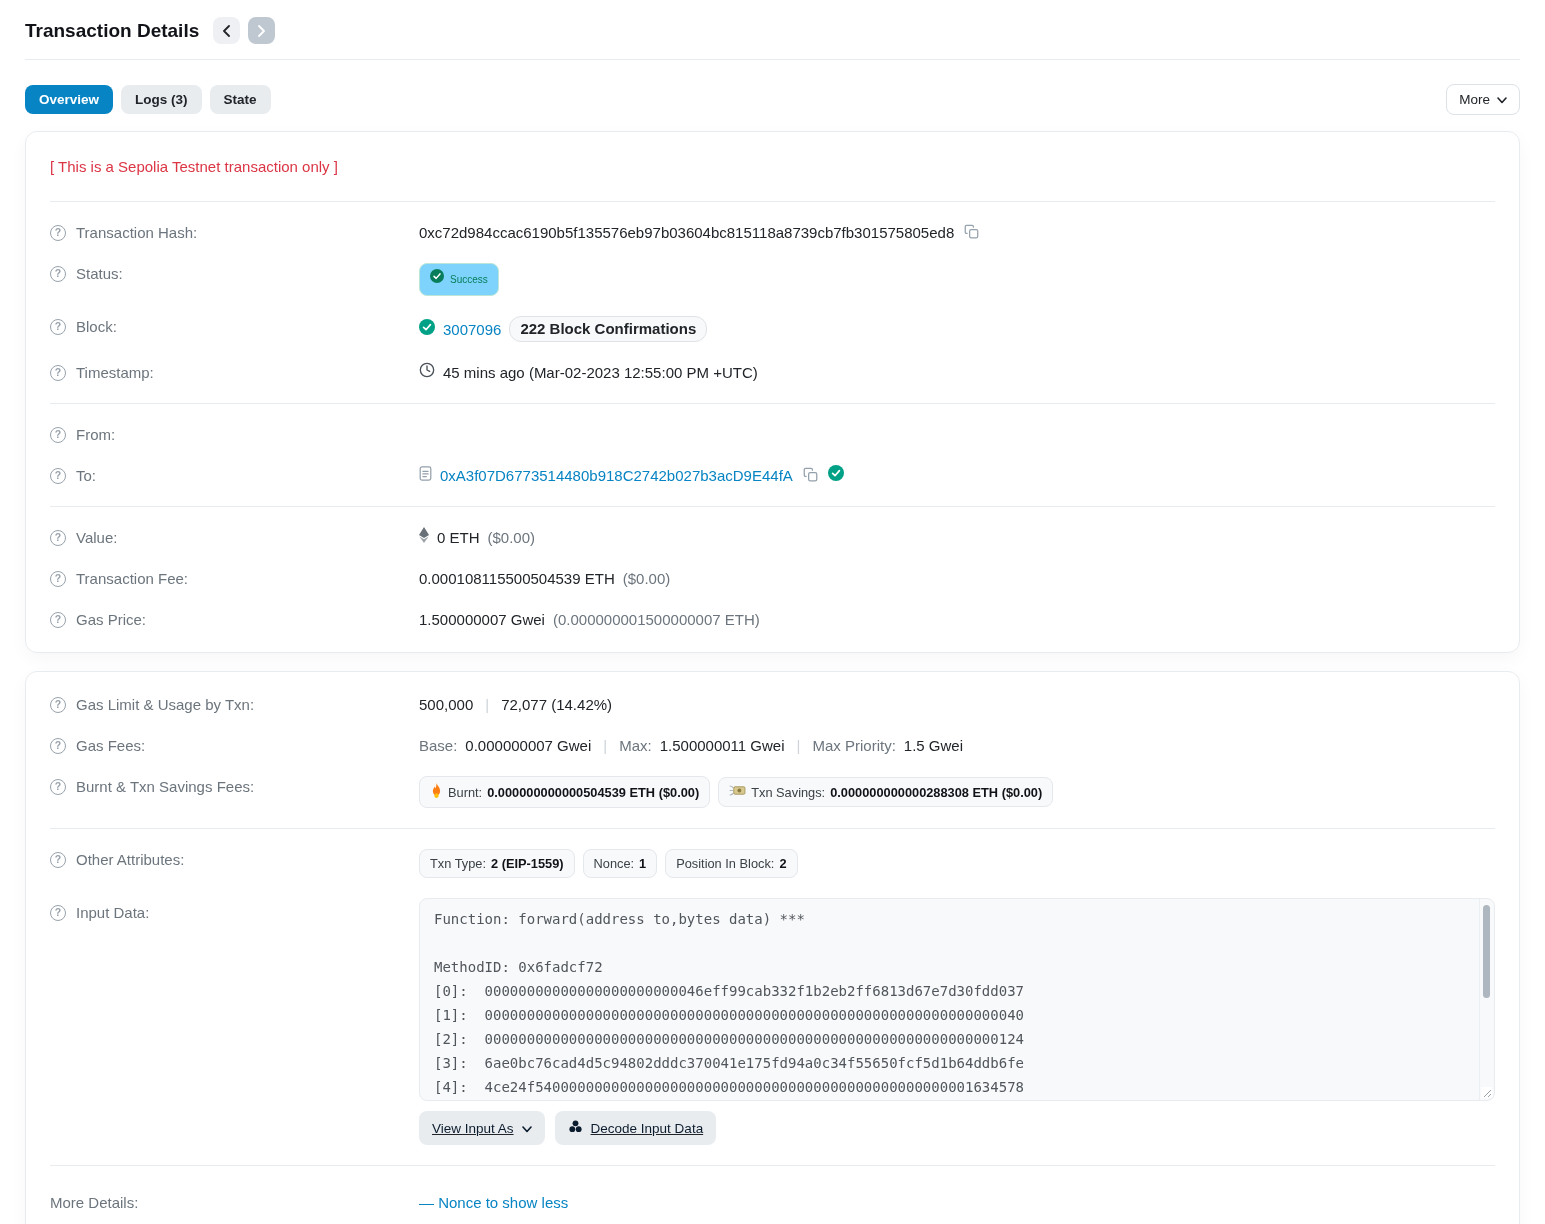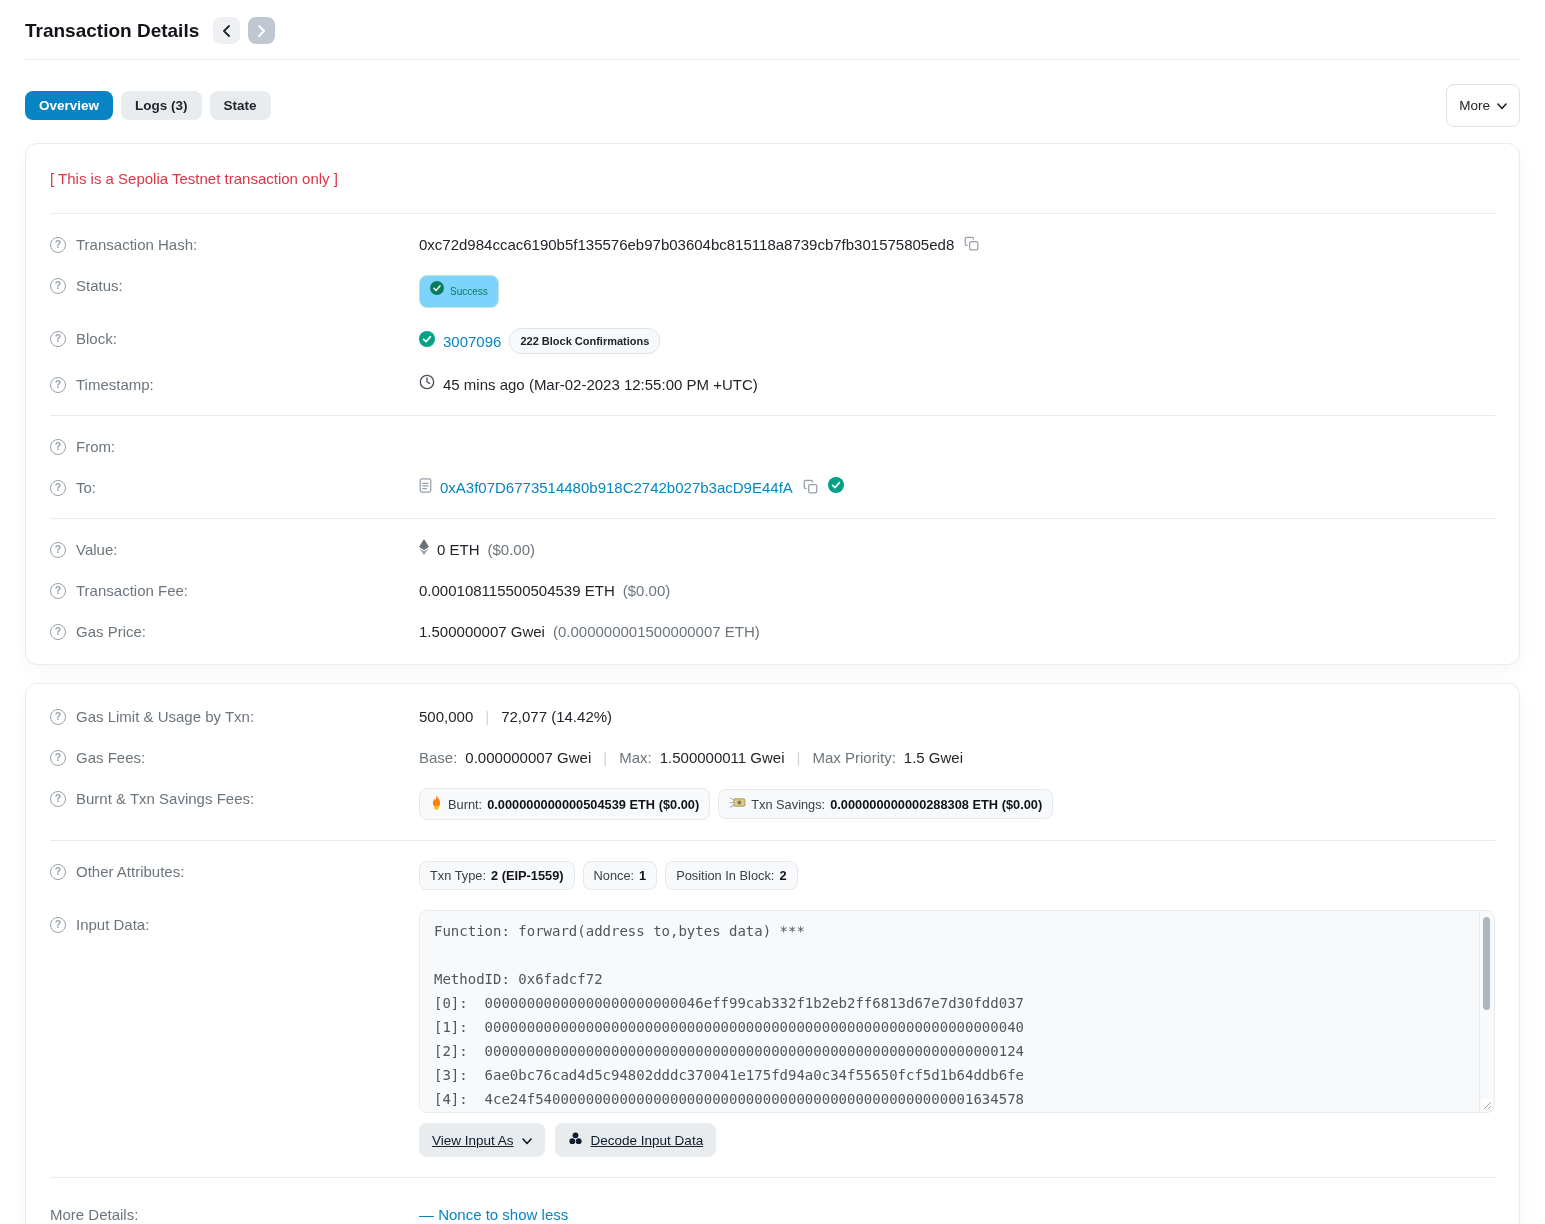--- a/index.html
+++ b/index.html
@@ -20,21 +20,21 @@
   .nav-btn.prev { background:#eef0f3; color:#212529; }
   .nav-btn.next { background:#bfc8d1; color:#ffffff; }
   .nav-btn svg { display:block; }
 
   
   .tabs-row { display:flex; align-items:center; justify-content:space-between; margin:24px 0 16px; }
   .tabs { display:flex; gap:8px; }
   .tab { padding:7px 14px; border-radius:8px; font-size:13.5px; font-weight:600; cursor:pointer; line-height:15px; }
   .tab.active { background:#0784c3; color:#ffffff; }
   .tab.inactive { background:#e9ecef; color:#21252b; }
-  .more-btn { display:flex; align-items:center; gap:7px; padding:13px 12px; border:1px solid #dde2e7; border-radius:8px; background:#fff; font-size:13.5px; font-weight:500; color:#212529; cursor:pointer; }
+  .more-btn { display:flex; align-items:center; gap:7px; padding:7px 12px; border:1px solid #dde2e7; border-radius:8px; background:#fff; font-size:13.5px; font-weight:500; color:#212529; cursor:pointer; }
 
   
   .card { border:1px solid #e9ecef; border-radius:12px; background:#fff; box-shadow:0 6px 18px rgba(0,0,0,.035); padding:12px 24px; margin-bottom:18px; }
 
   .row { display:flex; align-items:flex-start; padding:10px 0; font-size:15px; line-height:21px; }
   .row-label { width:369px; flex:none; color:#6c757d; display:flex; align-items:center; gap:10px; }
   .row-value { flex:1; color:#212529; display:flex; align-items:center; gap:8px; min-width:0; }
   .divider { border:none; border-top:1px solid #e9ecef; margin:10px 0; }
 
   .qicon { width:16px; height:16px; flex:none; border:1.2px solid #98a2ac; border-radius:50%; color:#98a2ac; font-size:10.5px; font-weight:700; display:flex; align-items:center; justify-content:center; line-height:1; }
@@ -42,21 +42,21 @@
   .muted { color:#6c757d; }
   .sep { color:#ced4da; padding:0 4px; }
   a.link, .link { color:#0784c3; text-decoration:none; cursor:pointer; }
 
   .warning { color:#dc3545; font-size:15px; padding:14px 0 16px; }
   .warning b { font-weight:400;text-align:right; }
 
   .icon-btn { background:none; border:none; padding:0 2px; cursor:pointer; display:flex; align-items:center; }
 
   .badge-success { display:inline-flex; align-items:center; gap:6px; background:#7dd3fc; border:1px solid #bee6d8; color:#077d5b; font-size:10px; font-weight:500; border-radius:8px; padding:5px 10px; }
-  .badge-gray { display:inline-flex; align-items:center; gap:5px; background:#f8f9fa; border:1px solid #dfe3e8; color:#212529; font-size:11px; font-weight:600; border-radius:12px; padding:5px 10px; line-height:14px; }
+  .badge-gray { display:inline-flex; align-items:center; gap:5px; background:#f8f9fa; border:1px solid #dfe3e8; color:#212529; font-size:15px; font-weight:600; border-radius:12px; padding:5px 10px; line-height:14px; }
 
   .pill { display:inline-flex; align-items:center; gap:5px; background:#f8f9fa; border:1px solid #e4e8ec; border-radius:8px; padding:6px 10px; font-size:12.8px; line-height:15px; color:#3b4147; }
   .pill b { color:#111318; font-weight:700; }
 
   
   .input-data-wrap { flex:1; position:relative; background:#f8f9fa; border:1px solid #e9ecef; border-radius:8px; height:203px; overflow:hidden; }
   .input-data-pre { margin:0; padding:8px 26px 8px 14px; font-family:"DejaVu Sans Mono", monospace; font-size:14px; line-height:24px; color:#51565c; white-space:pre; overflow:hidden; }
   .scrollbar-thumb { position:absolute; top:6px; right:4px; width:7px; height:93px; border-radius:4px; background:#aeb6bf; }
   .scrollbar-track-line { position:absolute; top:0; bottom:0; right:14px; width:1px; background:#eceff2; }
   .resize-grip { position:absolute; right:2px; bottom:2px; width:11px; height:11px; background:#fff; display:flex; align-items:flex-end; justify-content:flex-end; }

